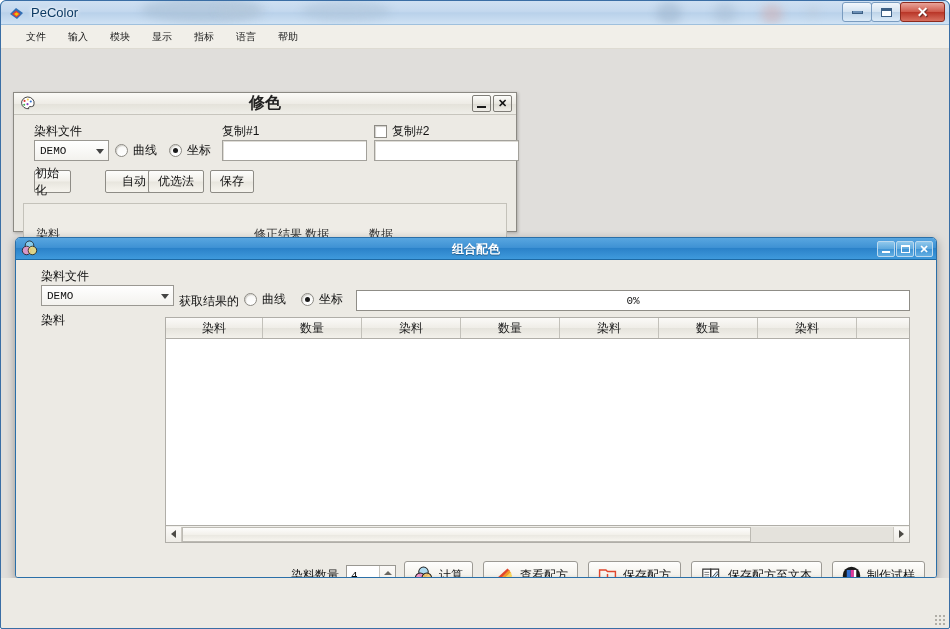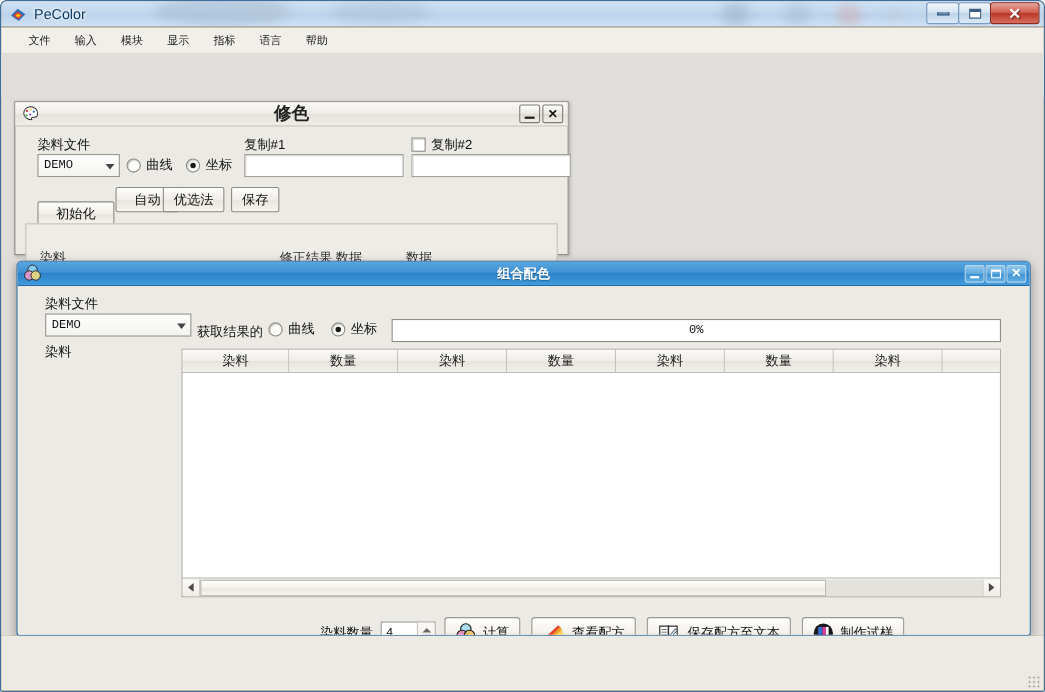--- a/index.html
+++ b/index.html
@@ -8,21 +8,21 @@
     width: 950px; height: 629px;
     overflow: hidden;
     font-family: "Liberation Sans", sans-serif;
     font-size: 12px;
   }
 
   
   #app-window {
     position: absolute;
     left: 0; top: 0; width: 950px; height: 629px;
-    background: #a16207;
+    background: #0369a1;
     border: 1px solid #3a6ea5;
     border-radius: 6px 6px 2px 2px;
     overflow: hidden;
   }
 
   
   #title-bar {
     position: absolute; left: 0; top: 0; width: 948px; height: 24px;
     background: linear-gradient(to bottom, #cfe0f2 0%, #c3d8ee 45%, #b9d1ea 52%, #cfe2f4 100%);
     border-bottom: 1px solid #9fc0dd;
@@ -559,21 +559,21 @@
 
       <div class="lbl" style="left:208px;top:8px;">复制#1</div>
       <div class="wtext" style="left:208px;top:25px;width:145px;"></div>
 
       <div class="wcheck" style="left:360px;top:8px;">
         <span class="box"></span>
         <span class="cl">复制#2</span>
       </div>
       <div class="wtext" style="left:360px;top:25px;width:145px;"></div>
 
-      <div class="wbtn" style="left:20px;top:68px;width:70px;">初始化</div>
+      <div class="wbtn" style="left:20px;top:55px;width:37px;">初始化</div>
       <div class="wbtn" style="left:91px;top:55px;width:58px;">自动</div>
       <div class="wbtn" style="left:134px;top:55px;width:56px;text-align:right;">优选法</div>
       <div class="wbtn" style="left:196px;top:55px;width:44px;">保存</div>
 
       <div id="xiuse-panel">
         <div class="clip-txt" style="left:12px;top:22px;">染料</div>
         <div class="clip-txt" style="left:230px;top:22px;">修正结果 数据</div>
         <div class="clip-txt" style="left:345px;top:22px;">数据</div>
       </div>
     </div>
@@ -676,20 +676,30 @@
             <svg width="21" height="19" viewBox="0 0 26 24">
               <path d="M3 17 L18 3 l3 3 L6 20 z" fill="#e0472e"></path>
               <path d="M6 19 L20 5 l3 4 L9 21 z" fill="#f39a2a"></path>
               <path d="M9 20 L22 8 l2 5 L12 22 z" fill="#f8d35c"></path>
               <circle cx="6" cy="19" r="3.2" fill="#f2f0ea" stroke="#8b8983" stroke-width="1"></circle>
             </svg>
           </span>
           <span>查看配方</span>
         </div>
 
+        <div class="act-btn">
+          <span class="ico">
+            <svg width="19" height="19" viewBox="0 0 24 24">
+              <path d="M2 5 h8 l2 2 h10 v14 h-20 z" fill="none" stroke="#e0472e" stroke-width="1.8"></path>
+              <line x1="12" y1="10" x2="12" y2="19" stroke="#e0472e" stroke-width="1.8"></line>
+              <path d="M8.5 15.5 L12 19.5 L15.5 15.5" fill="none" stroke="#e0472e" stroke-width="1.8"></path>
+            </svg>
+          </span>
+          <span>保存配方</span>
+        </div>
 
         <div class="act-btn">
           <span class="ico">
             <svg width="21" height="19" viewBox="0 0 26 24">
               <path d="M2 4 h10 v16 h-10 z" fill="#ffffff" stroke="#333" stroke-width="1.4"></path>
               <path d="M12 4 h10 v16 h-10 z" fill="#ffffff" stroke="#333" stroke-width="1.4"></path>
               <line x1="12" y1="4" x2="12" y2="20" stroke="#333" stroke-width="1.4"></line>
               <g stroke="#555" stroke-width="1">
                   <line x1="4" y1="8" x2="10" y2="8"></line>
                   <line x1="4" y1="11" x2="10" y2="11"></line>

